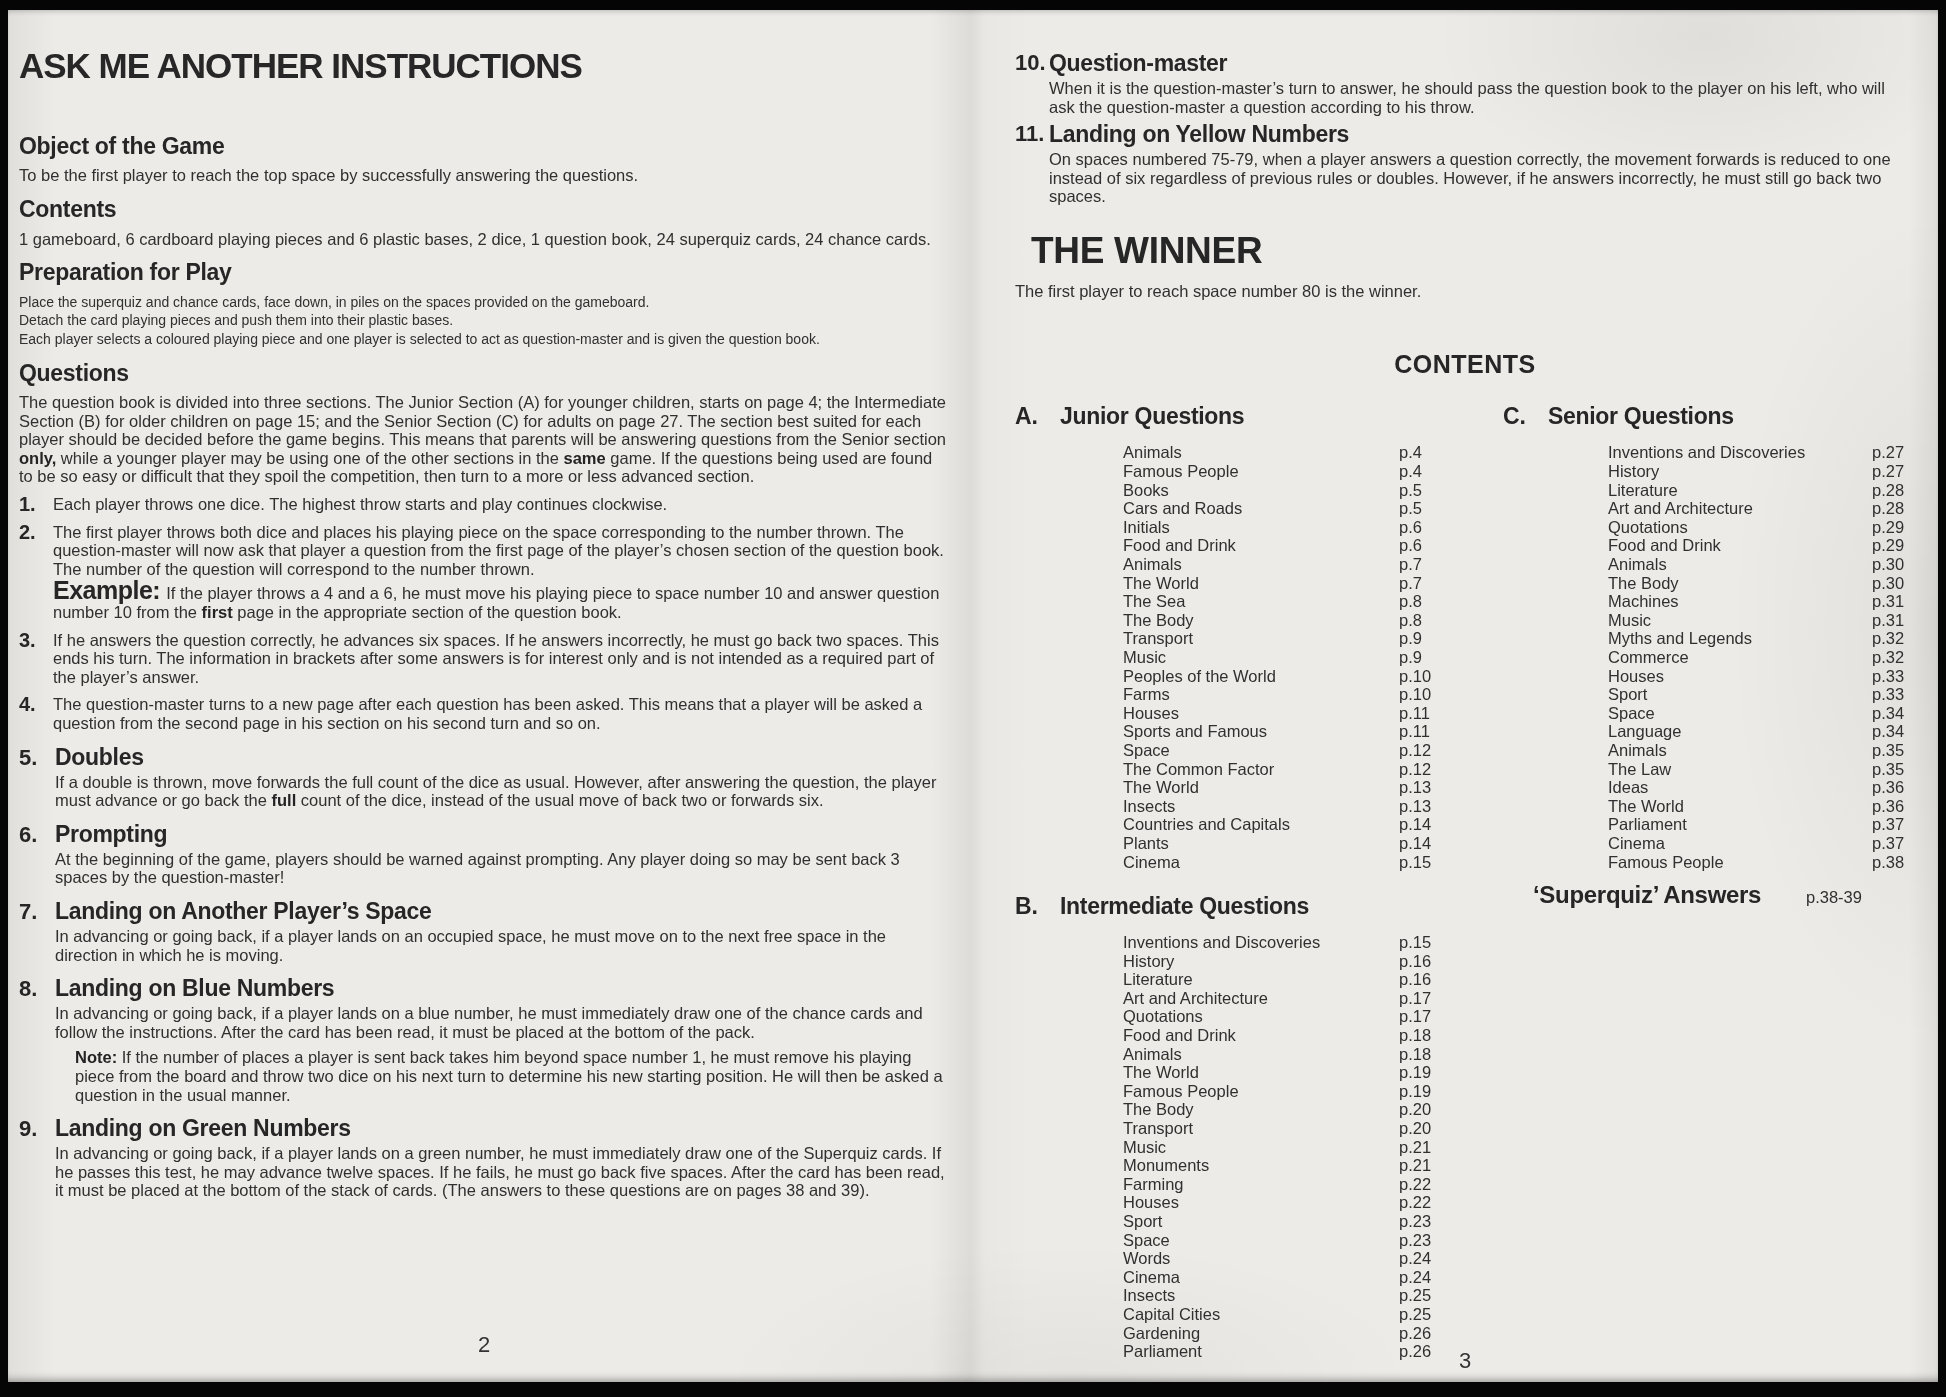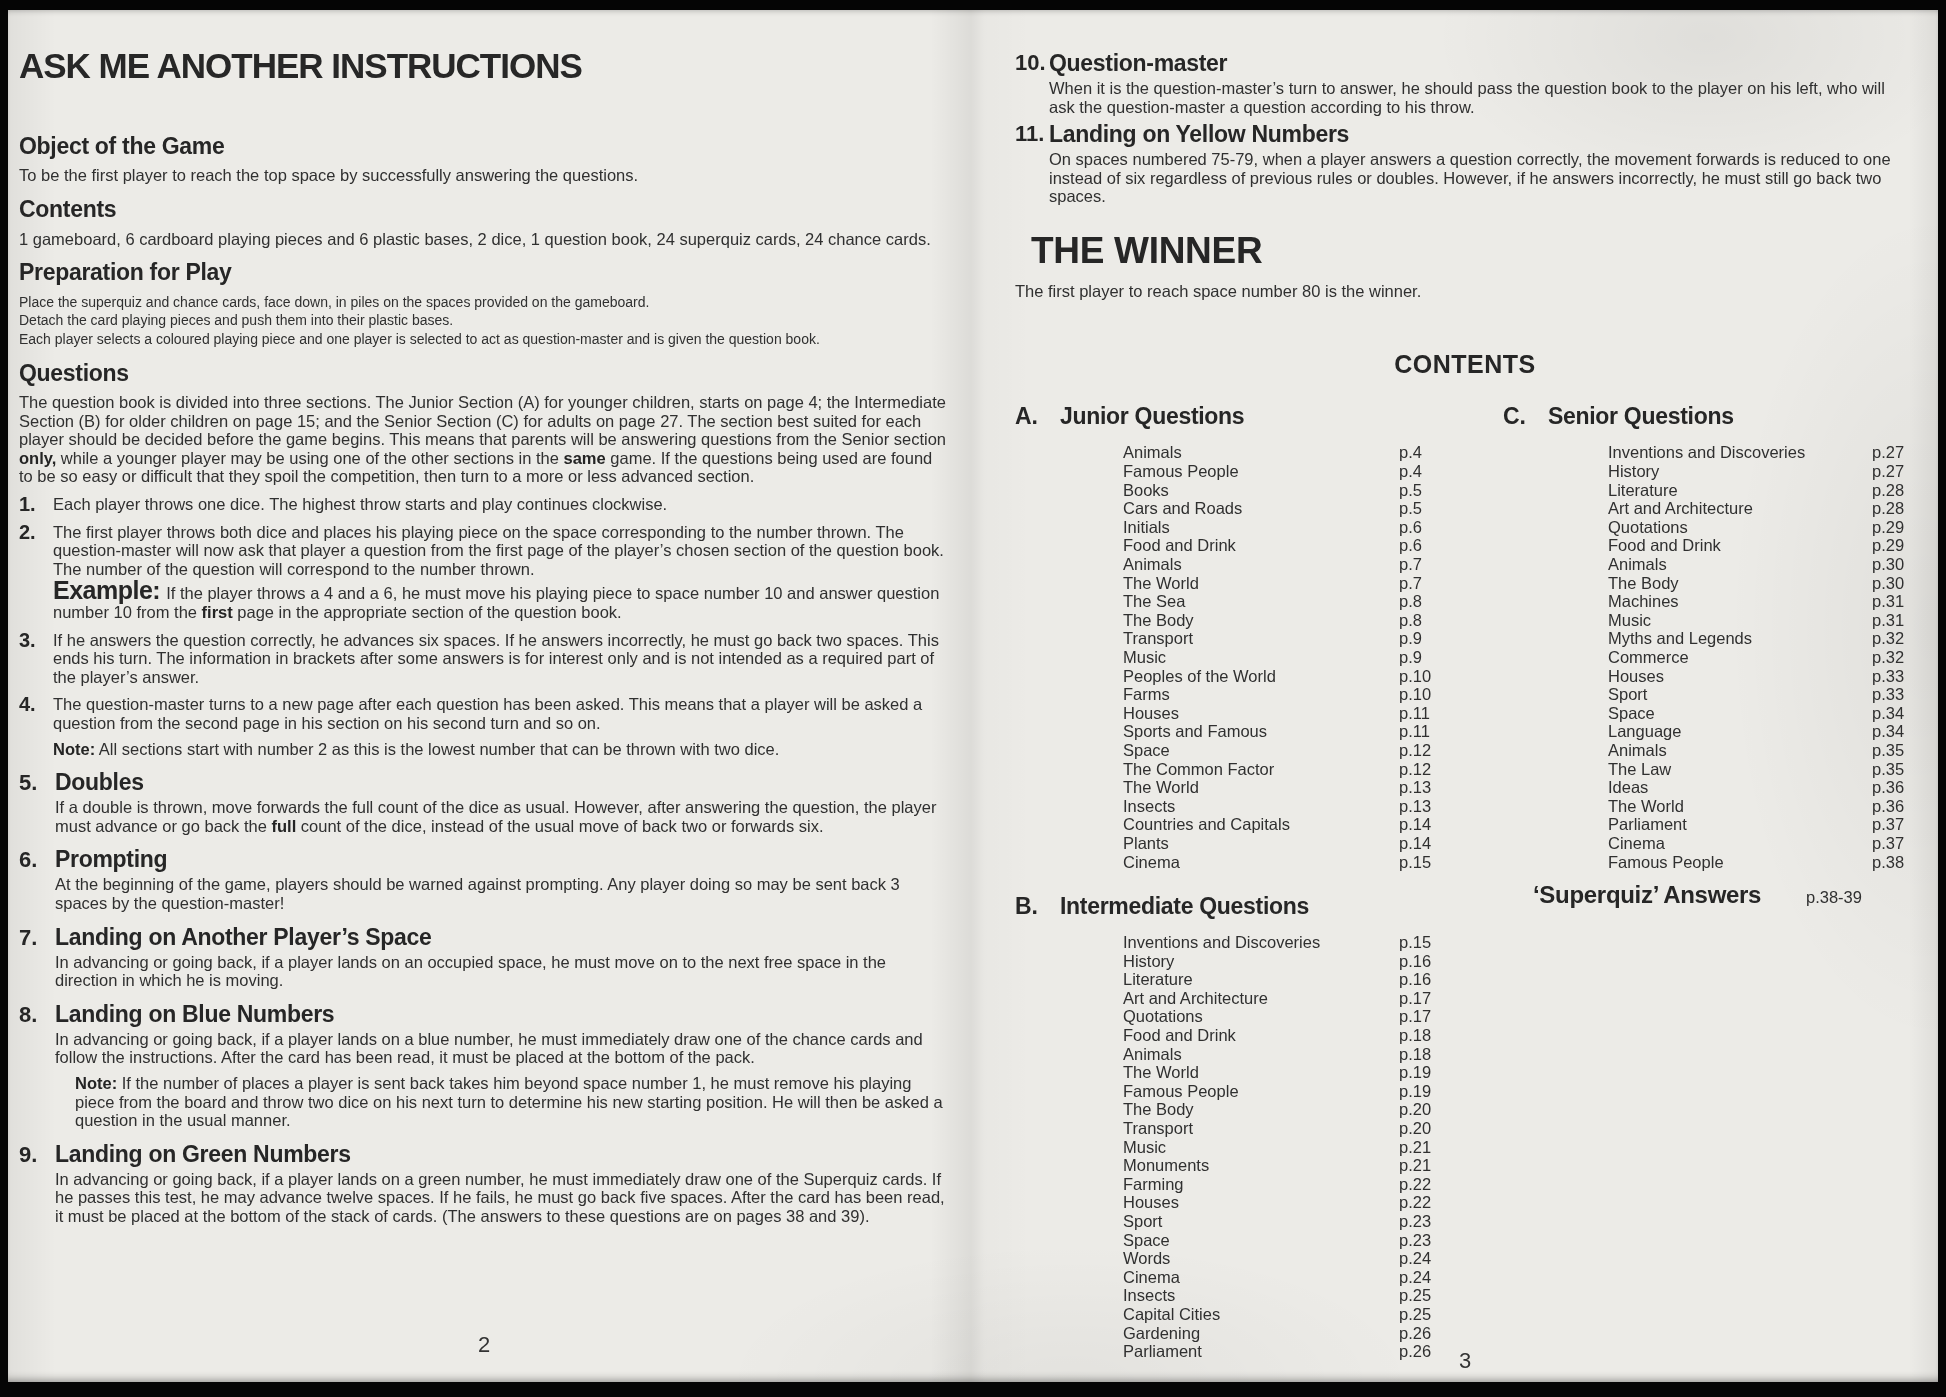--- a/index.html
+++ b/index.html
@@ -120,21 +120,20 @@
 
     <div class="rule">
       <span class="rule-num">3.</span>
       <div class="rule-body body-txt">If he answers the question correctly, he advances six spaces. If he answers incorrectly, he must go back two spaces. This ends his turn. The information in brackets after some answers is for interest only and is not intended as a required part of the player’s answer.</div>
     </div>
 
     <div class="rule">
       <span class="rule-num">4.</span>
       <div class="rule-body">
         <div class="body-txt">The question-master turns to a new page after each question has been asked. This means that a player will be asked a question from the second page in his section on his second turn and so on.</div>
-        <div class="note"><b>Note:</b> All sections start with number 2 as this is the lowest number that can be thrown with two dice.</div>
       </div>
     </div>
 
     <div class="trule">
       <div class="trule-head">
         <span class="trule-num">5.</span>
         <span class="trule-title">Doubles</span>
       </div>
       <div class="trule-body body-txt">If a double is thrown, move forwards the full count of the dice as usual. However, after answering the question, the player must advance or go back the <b>full</b> count of the dice, instead of the usual move of back two or forwards six.</div>
     </div>

